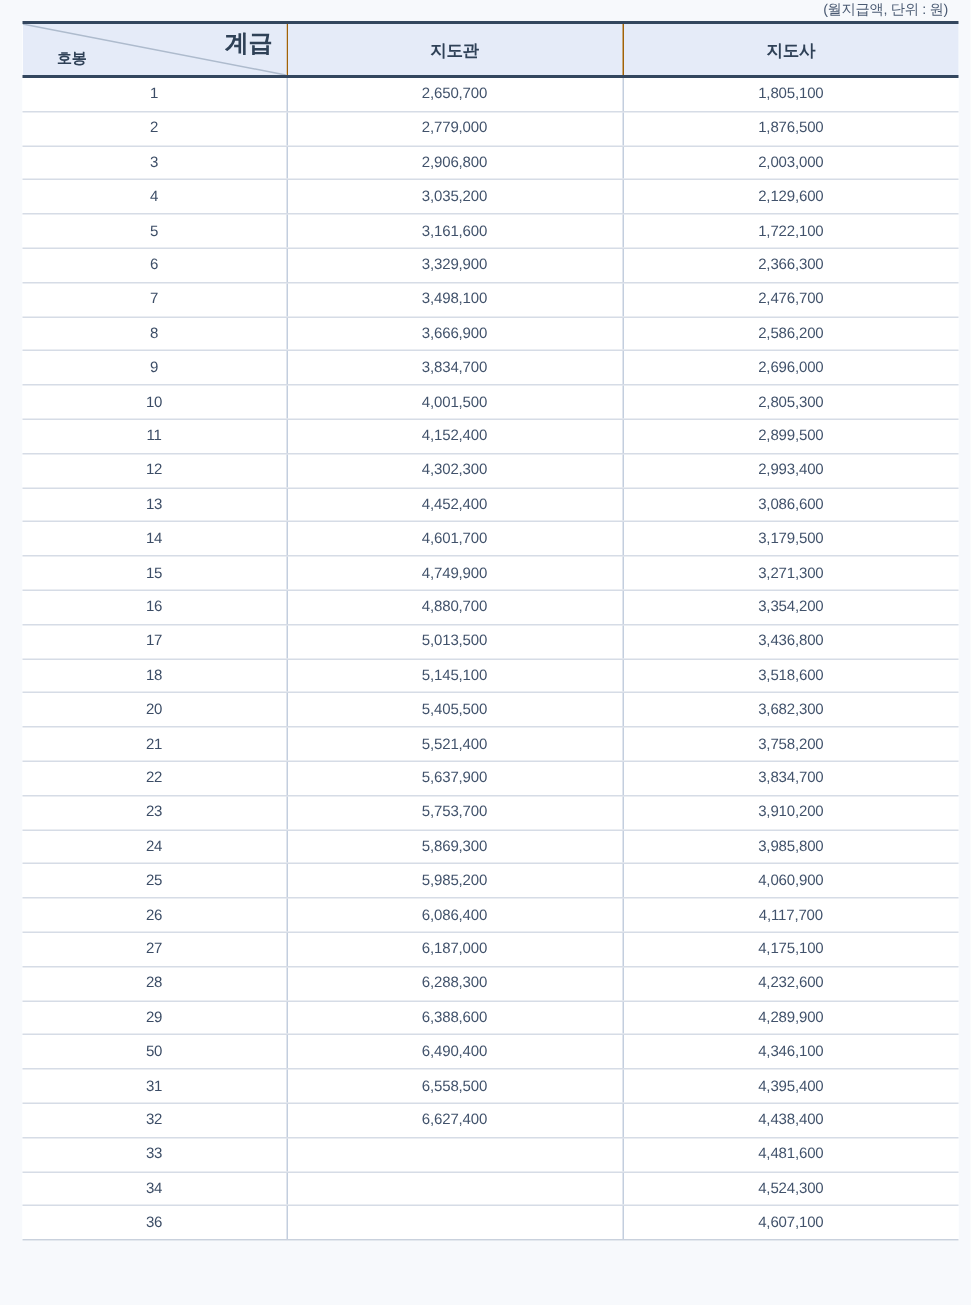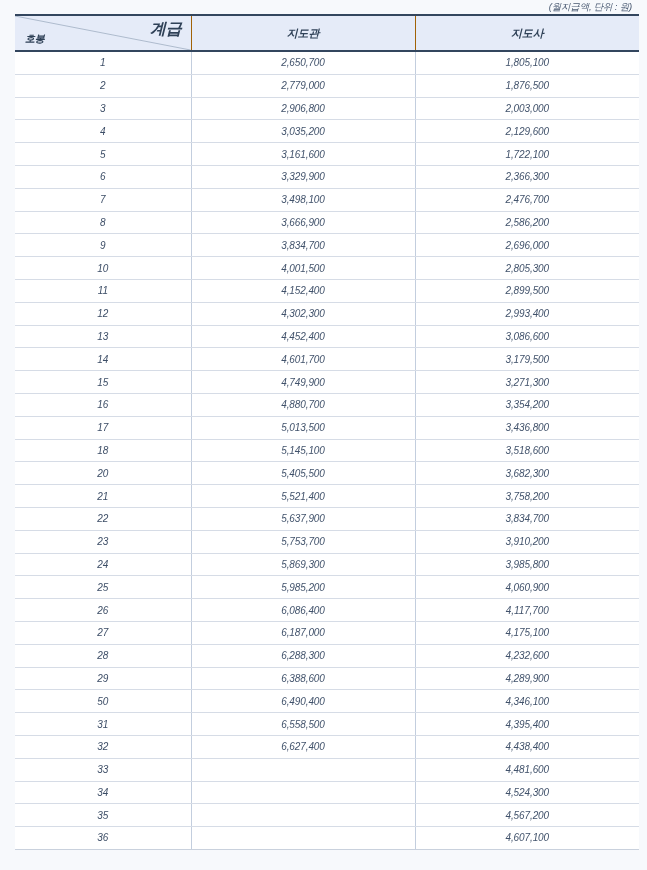--- a/index.html
+++ b/index.html
@@ -13,21 +13,20 @@
     font-family: "Liberation Sans", "DejaVu Sans", sans-serif;
     color: #3f4f68;
     -webkit-font-smoothing: antialiased;
   }
   .page {
     position: relative;
     width: 647px;
     height: 648px;
     box-sizing: border-box;
     padding: 0 15px;
-    font-style: italic;
   }
   .unit-note {
     text-align: right;
     font-size: 9.5px;
     color: #4a5a72;
     line-height: 12px;
     padding: 1px 0 1px 0;
     letter-spacing: -0.2px;
   }
   table.salary {
@@ -71,21 +70,21 @@
     top: 3px;
     right: 9px;
     font-size: 16px;
     font-weight: bold;
     color: #2f4157;
     letter-spacing: -0.2px;
   }
   th.corner .lbl-step {
     position: absolute;
     bottom: 4px;
-    left: 10px;
+    left: 23px;
     font-size: 10px;
     font-weight: bold;
     color: #2f4157;
     letter-spacing: -0.2px;
   }
 
   tbody td {
     height: 21.8px;
     font-size: 10px;
     text-align: center;
@@ -287,25 +286,20 @@
           <td class="step">33</td>
           <td class="col-div empty"></td>
           <td class="col-div">4,481,600</td>
         </tr>
         <tr>
           <td class="step">34</td>
           <td class="col-div empty"></td>
           <td class="col-div">4,524,300</td>
         </tr>
         <tr>
-          <td class="step">35</td>
-          <td class="col-div empty"></td>
-          <td class="col-div">4,567,200</td>
-        </tr>
-        <tr>
           <td class="step">36</td>
           <td class="col-div empty"></td>
           <td class="col-div">4,607,100</td>
         </tr>
       </tbody>
   </table>
 
 </div>
 
 </body></html>

